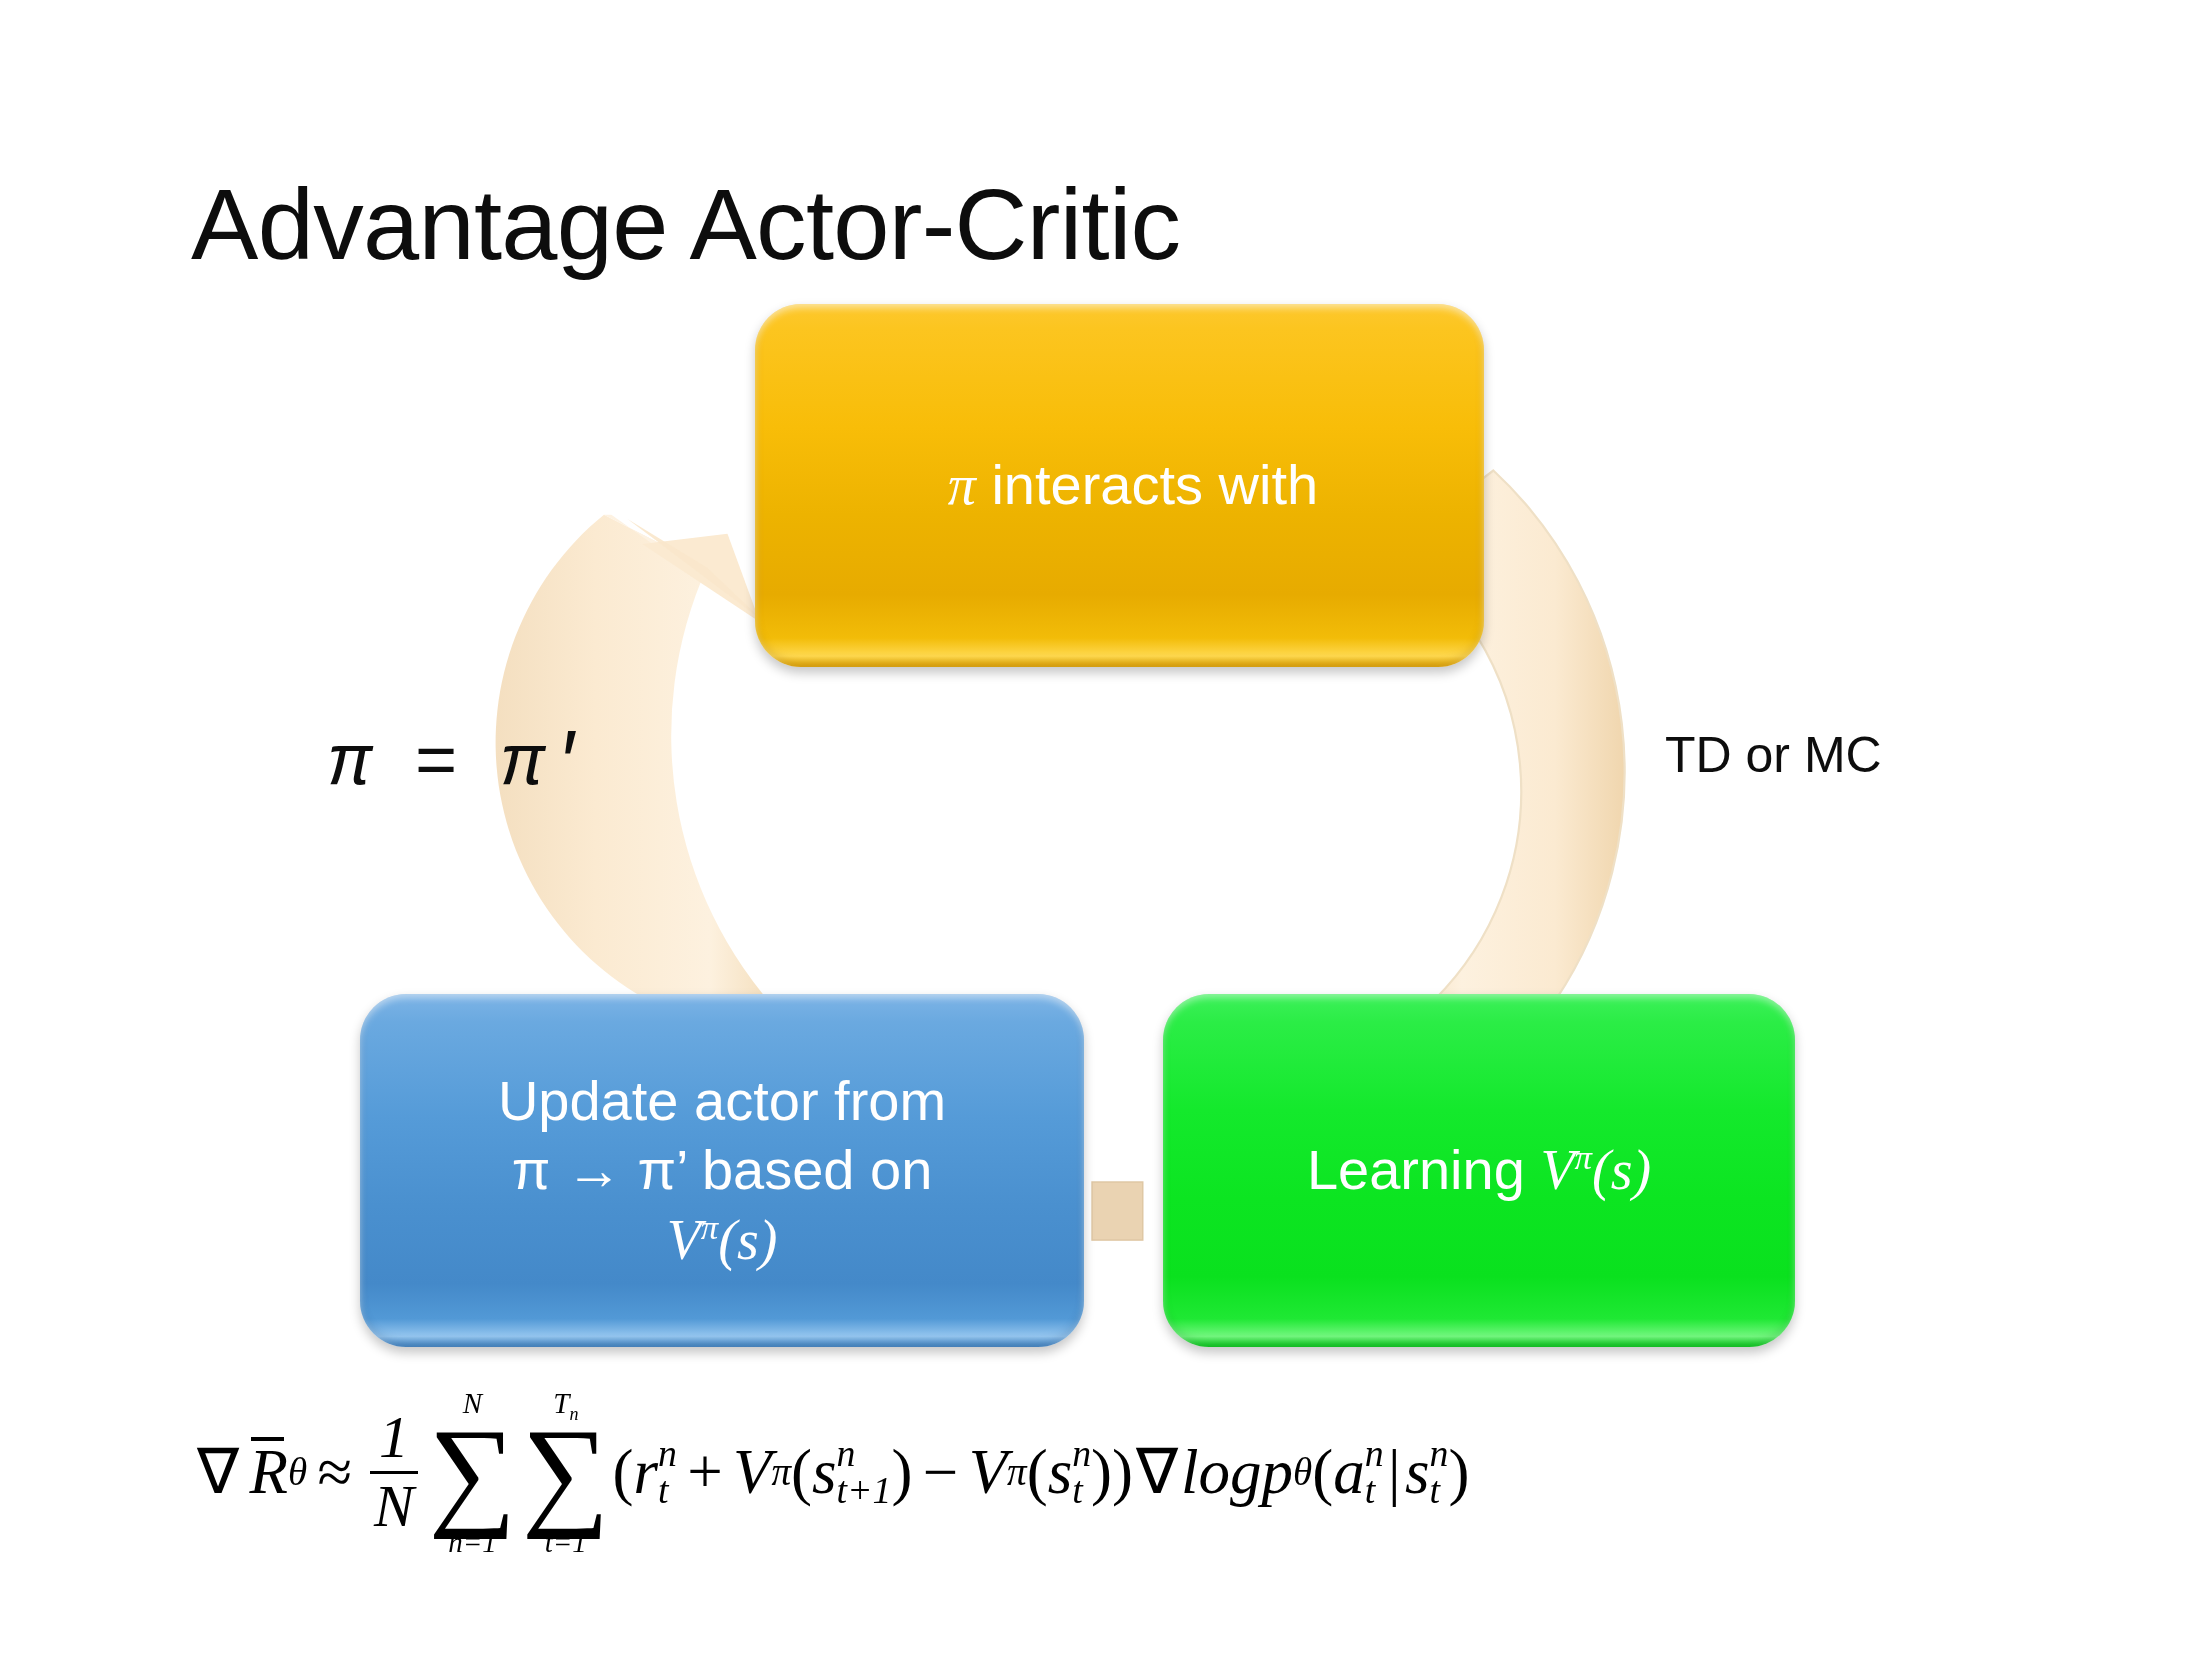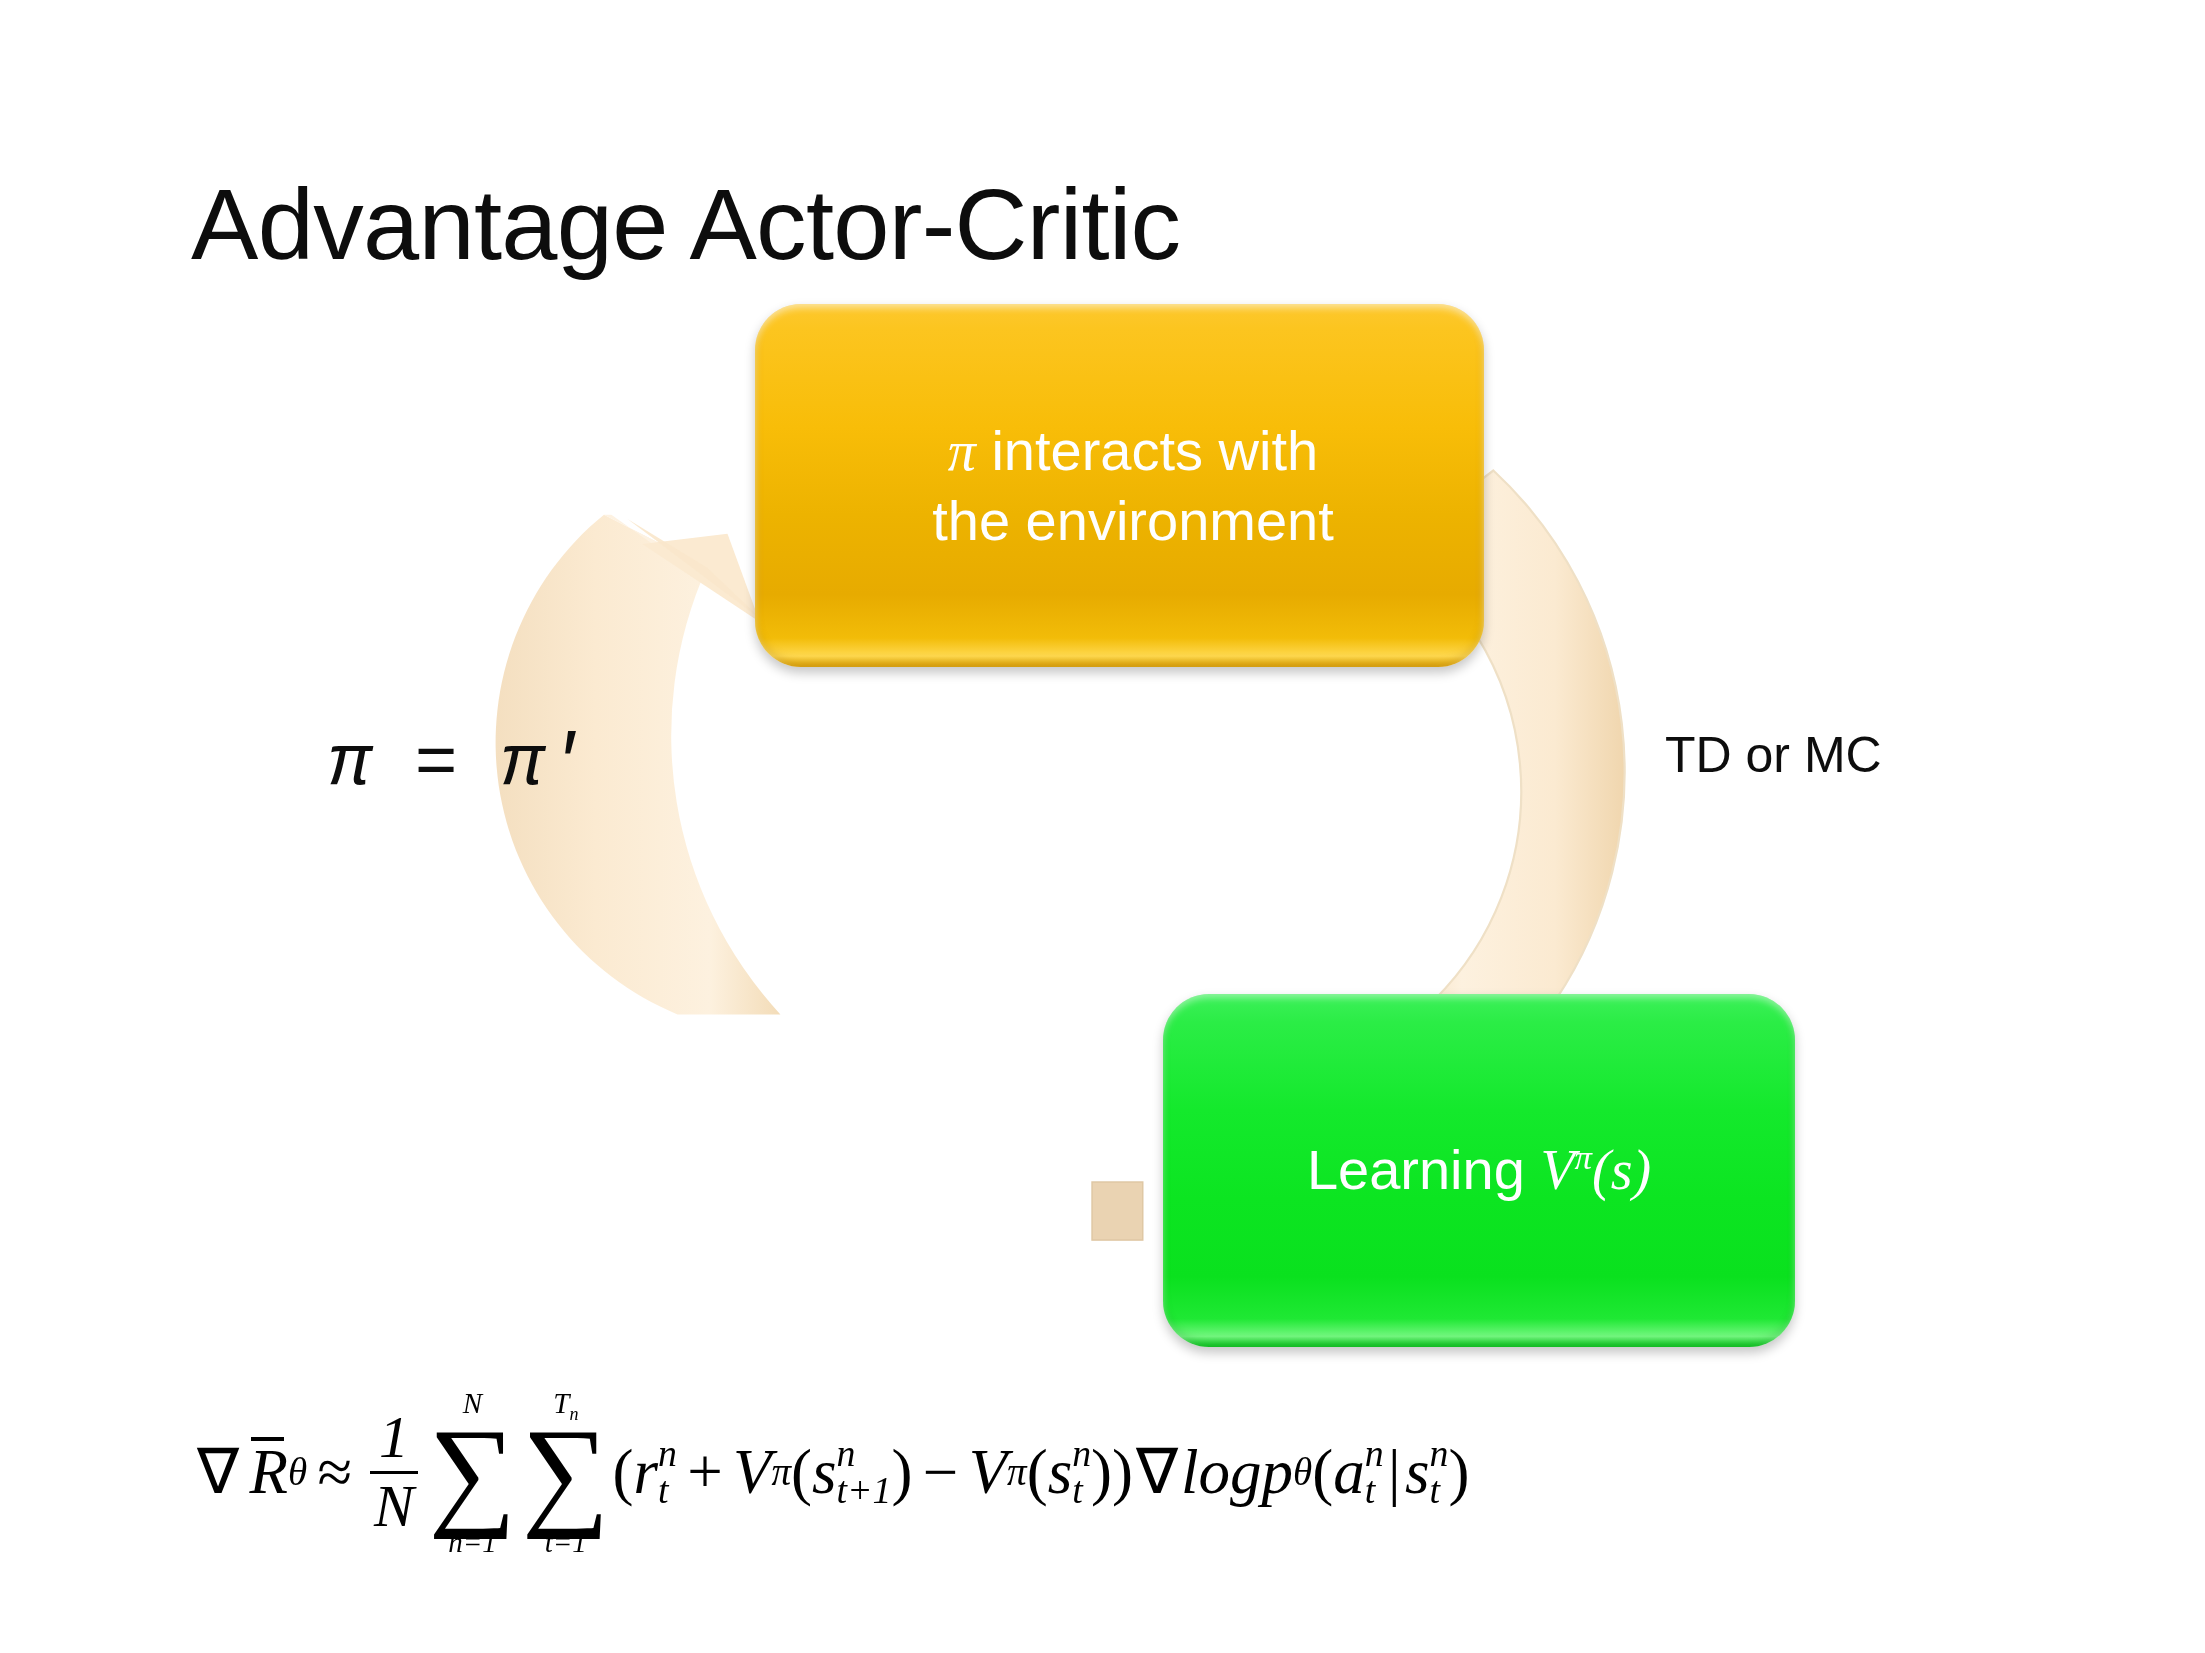--- a/index.html
+++ b/index.html
@@ -276,24 +276,30 @@
     </g>
 
     <g>
       <rect x="1464" y="1608" width="69" height="79" fill="#EAD3B2" stroke="#DFC7A4" stroke-width="2"></rect>
     </g>
   </svg>
 
   <div class="proc-box" id="box-environment">
     <div class="label">
       <span class="mi">π</span><span> interacts with</span><br>
-      <span>the environment</span>
     </div>
   </div>
 
+  <div class="proc-box" id="box-update-actor">
+    <div class="label">
+      <span>Update actor from</span><br>
+      <span>π → π’ based on</span><br>
+      <span class="mi">V</span><span class="mi sup">π</span><span class="mi">(s)</span>
+    </div>
+  </div>
 
   <div class="proc-box" id="box-learning-v">
     <div class="label">
       <span>Learning </span><span class="mi">V</span><span class="mi sup">π</span><span class="mi">(s)</span>
     </div>
   </div>
 
   <div class="side-label" id="label-pi-equals">π = π′</div>
 
   <div class="side-label" id="label-td-mc">TD or MC</div>

